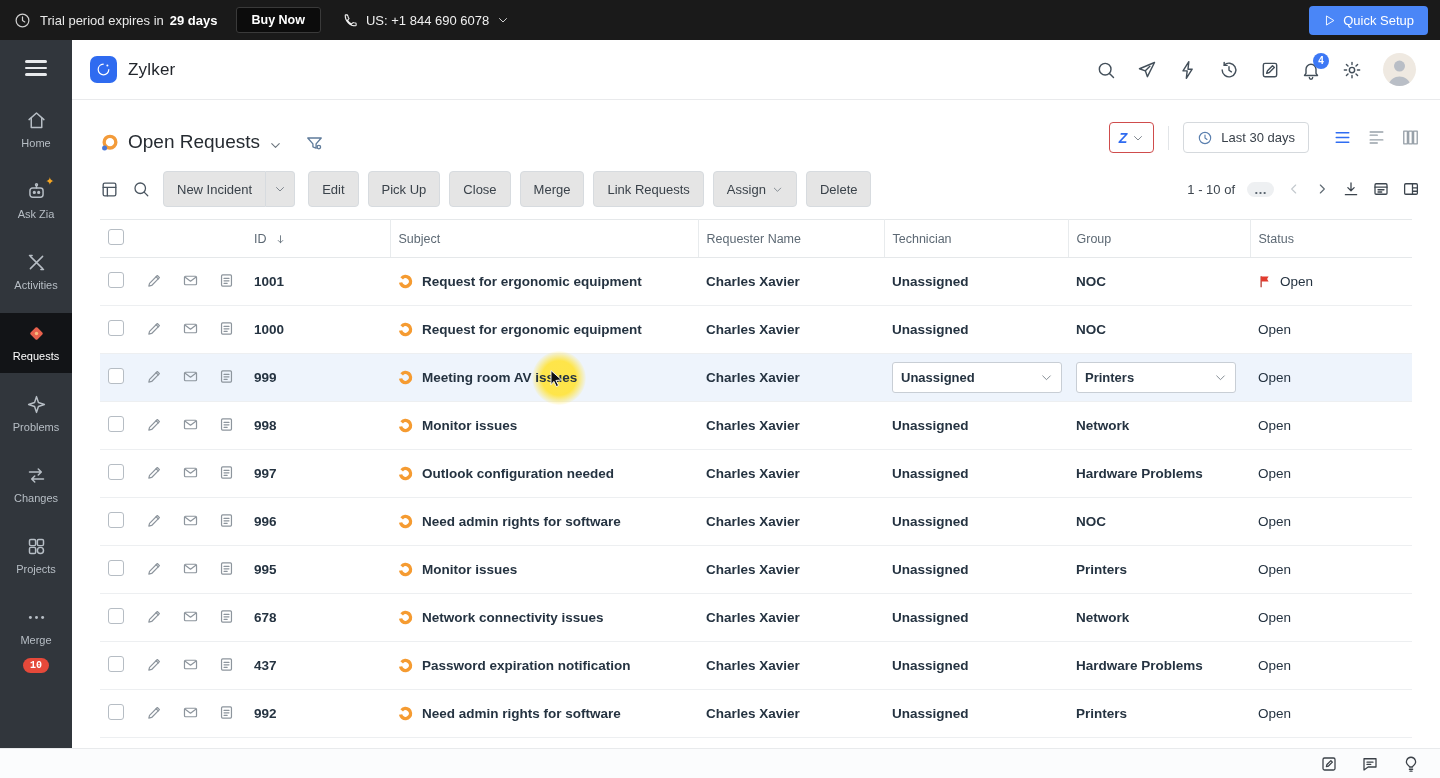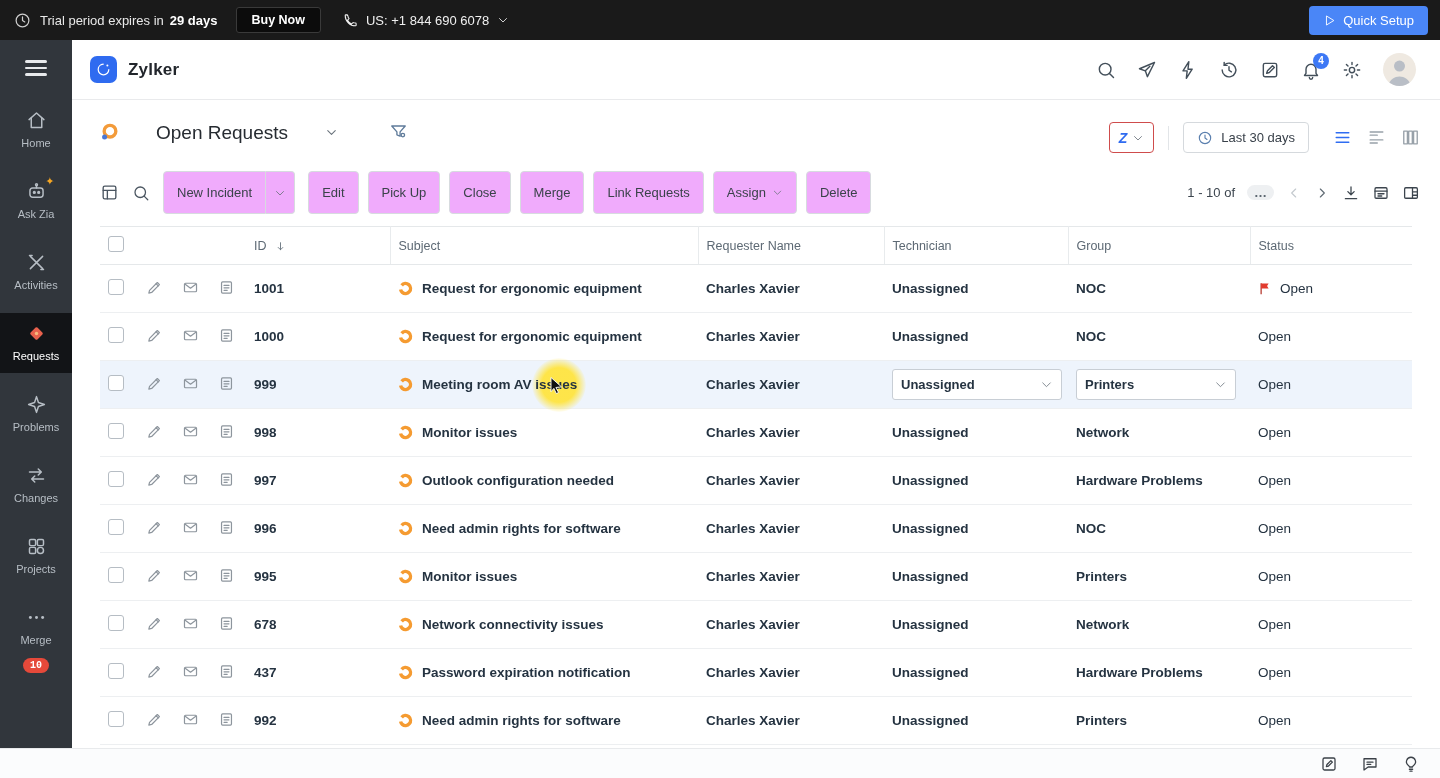--- a/index.html
+++ b/index.html
@@ -25,46 +25,46 @@
   .nav-item.active { background:#121417; color:#fff; }
   .nav-ic { display:flex; position:relative; }
   .nav-badge { background:#e5493a; color:#fff; font-size:10px; font-weight:bold; border-radius:9px; padding:2px 7px; margin-top:6px;font-family:Liberation Mono, monospace; }
   .zia-spark { position:absolute; top:-6px; right:-8px; color:#f5a623; font-size:11px; }
 
   
   .main { flex:1; display:flex; flex-direction:column; background:#fff; min-width:0; }
   .appheader { height:60px; border-bottom:1px solid #e9eaec; display:flex; align-items:center; padding:0 24px 0 18px; flex-shrink:0; }
   .brand { display:flex; align-items:center; gap:11px; }
   .brand-logo { width:27px; height:27px; border-radius:7px; background:#2f6bf0; display:flex; align-items:center; justify-content:center; color:#fff; }
-  .brand-name { font-size:17px; color:#22262c; font-weight:bold; letter-spacing:.2px; }
+  .brand-name { font-size:17px; color:#22262c; font-weight:normal; letter-spacing:.2px; }
   .hdr-icons { margin-left:auto; display:flex; align-items:center; gap:21px; color:#434f5a; }
   .hdr-ic { display:flex; position:relative; cursor:pointer; }
   .bell-badge { position:absolute; top:-7px; right:-8px; background:#3d78f5; color:#fff; font-size:10px; font-weight:bold; min-width:16px; height:16px; border-radius:8px; display:flex; align-items:center; justify-content:center; padding:0 3px; }
   .avatar { width:33px; height:33px; border-radius:50%; background:#efe9e1; overflow:hidden; display:flex; align-items:flex-end; justify-content:center; cursor:pointer; }
 
   
-  .view-header { display:flex; align-items:flex-start; padding:22px 20px 14px 28px; flex-shrink:0;gap:28px; }
+  .view-header { display:flex; align-items:flex-end; padding:22px 20px 14px 28px; flex-shrink:0; }
   .view-type-ic { display:flex; margin-right:8px; }
   .view-title { font-size:19px; color:#262b31; font-weight:500; }
   .title-caret { color:#6b747d; display:flex; margin:3px 8px 0 8px; cursor:pointer; }
   .filter-ic { color:#5f7b9a; display:flex; margin-left:14px; cursor:pointer; }
   .vh-right { margin-left:auto; display:flex; align-items:center; gap:14px; }
   .zia-view-btn { border:1.5px solid #cf4c4c; border-radius:4px; height:31px; padding:0 9px; display:flex; align-items:center; gap:5px; background:#fff; cursor:pointer; }
   .zia-z { color:#2f6bf0; font-weight:bold; font-style:italic; font-size:14px; }
   .vh-divider { width:1px; height:24px; background:#e2e5e8; }
   .date-filter-btn { border:1px solid #d5d9dd; border-radius:4px; height:31px; padding:0 13px; display:flex; align-items:center; gap:8px; background:#fff; font-size:13px; color:#39414a; cursor:pointer; }
   .date-filter-btn .ic { color:#5a7fae; display:flex; }
   .view-toggles { display:flex; align-items:center; gap:15px; margin-left:10px; }
   .vt { display:flex; color:#98a1a9; cursor:pointer; }
   .vt.active { color:#2f6df2; }
 
   
   .toolbar { display:flex; align-items:center; padding:4px 20px 12px 28px; gap:9px; flex-shrink:0; }
   .tb-ic { color:#4a5560; display:flex; cursor:pointer; margin-right:4px; }
-  .btn { height:43px; padding:0 13px; border:1px solid #d7dbdf; border-radius:4px; background:#f0abfc; font-size:13px; color:#3a424a; display:inline-flex; align-items:center; gap:6px; cursor:pointer; font-family:inherit; }
+  .btn { height:36px; padding:0 13px; border:1px solid #d7dbdf; border-radius:4px; background:#e5e5e5; font-size:13px; color:#3a424a; display:inline-flex; align-items:center; gap:6px; cursor:pointer; font-family:inherit; }
   .split { display:inline-flex; margin-right:4px; }
   .split .btn.mainpart { border-radius:4px 0 0 4px; }
   .split .btn.caretpart { border-radius:0 4px 4px 0; border-left:none; padding:0 8px; color:#6b747d; }
   .tb-right { margin-left:auto; display:flex; align-items:center; gap:12px; color:#3c454e; font-size:13px; }
   .pag-pill { background:#eef0f2; border-radius:9px; padding:0 7px; font-weight:bold; color:#5d6771; line-height:15px; cursor:pointer; }
   .pag-arrow { display:flex; cursor:pointer; color:#5f6a73; }
   .pag-arrow.disabled { color:#c3c9ce; }
   .tb-right .ic { color:#3c454e; display:flex; cursor:pointer; }
 
   

